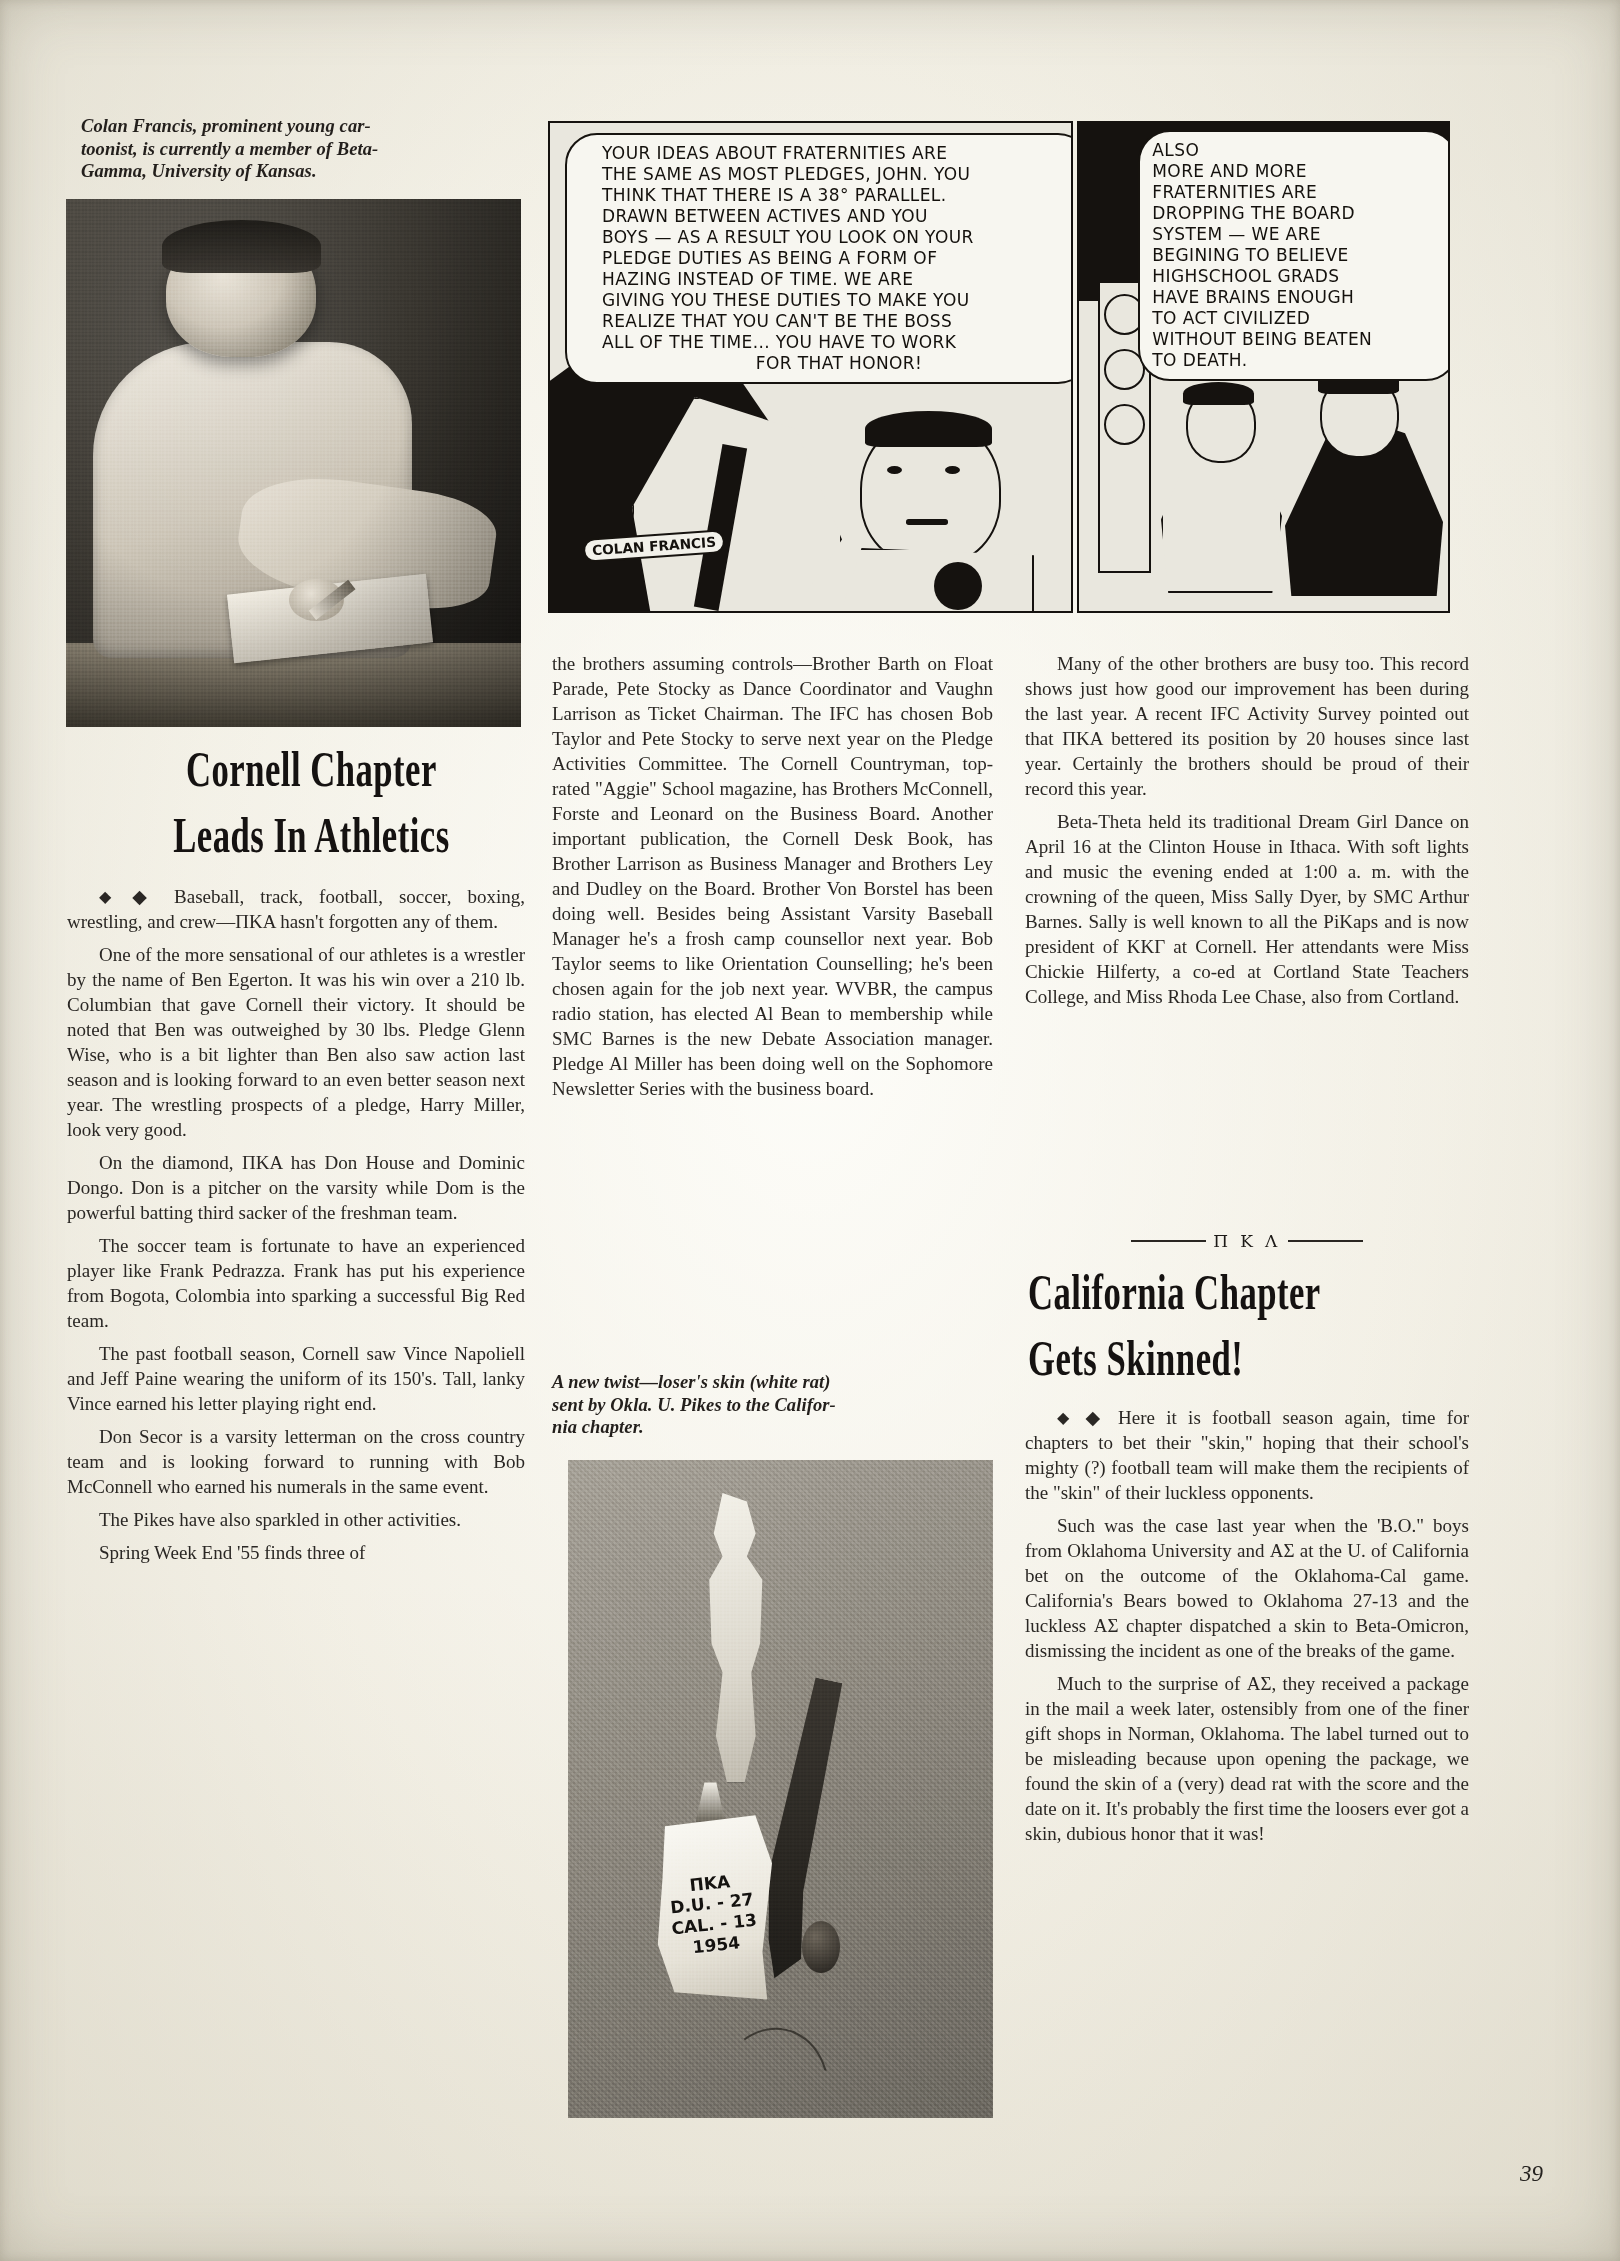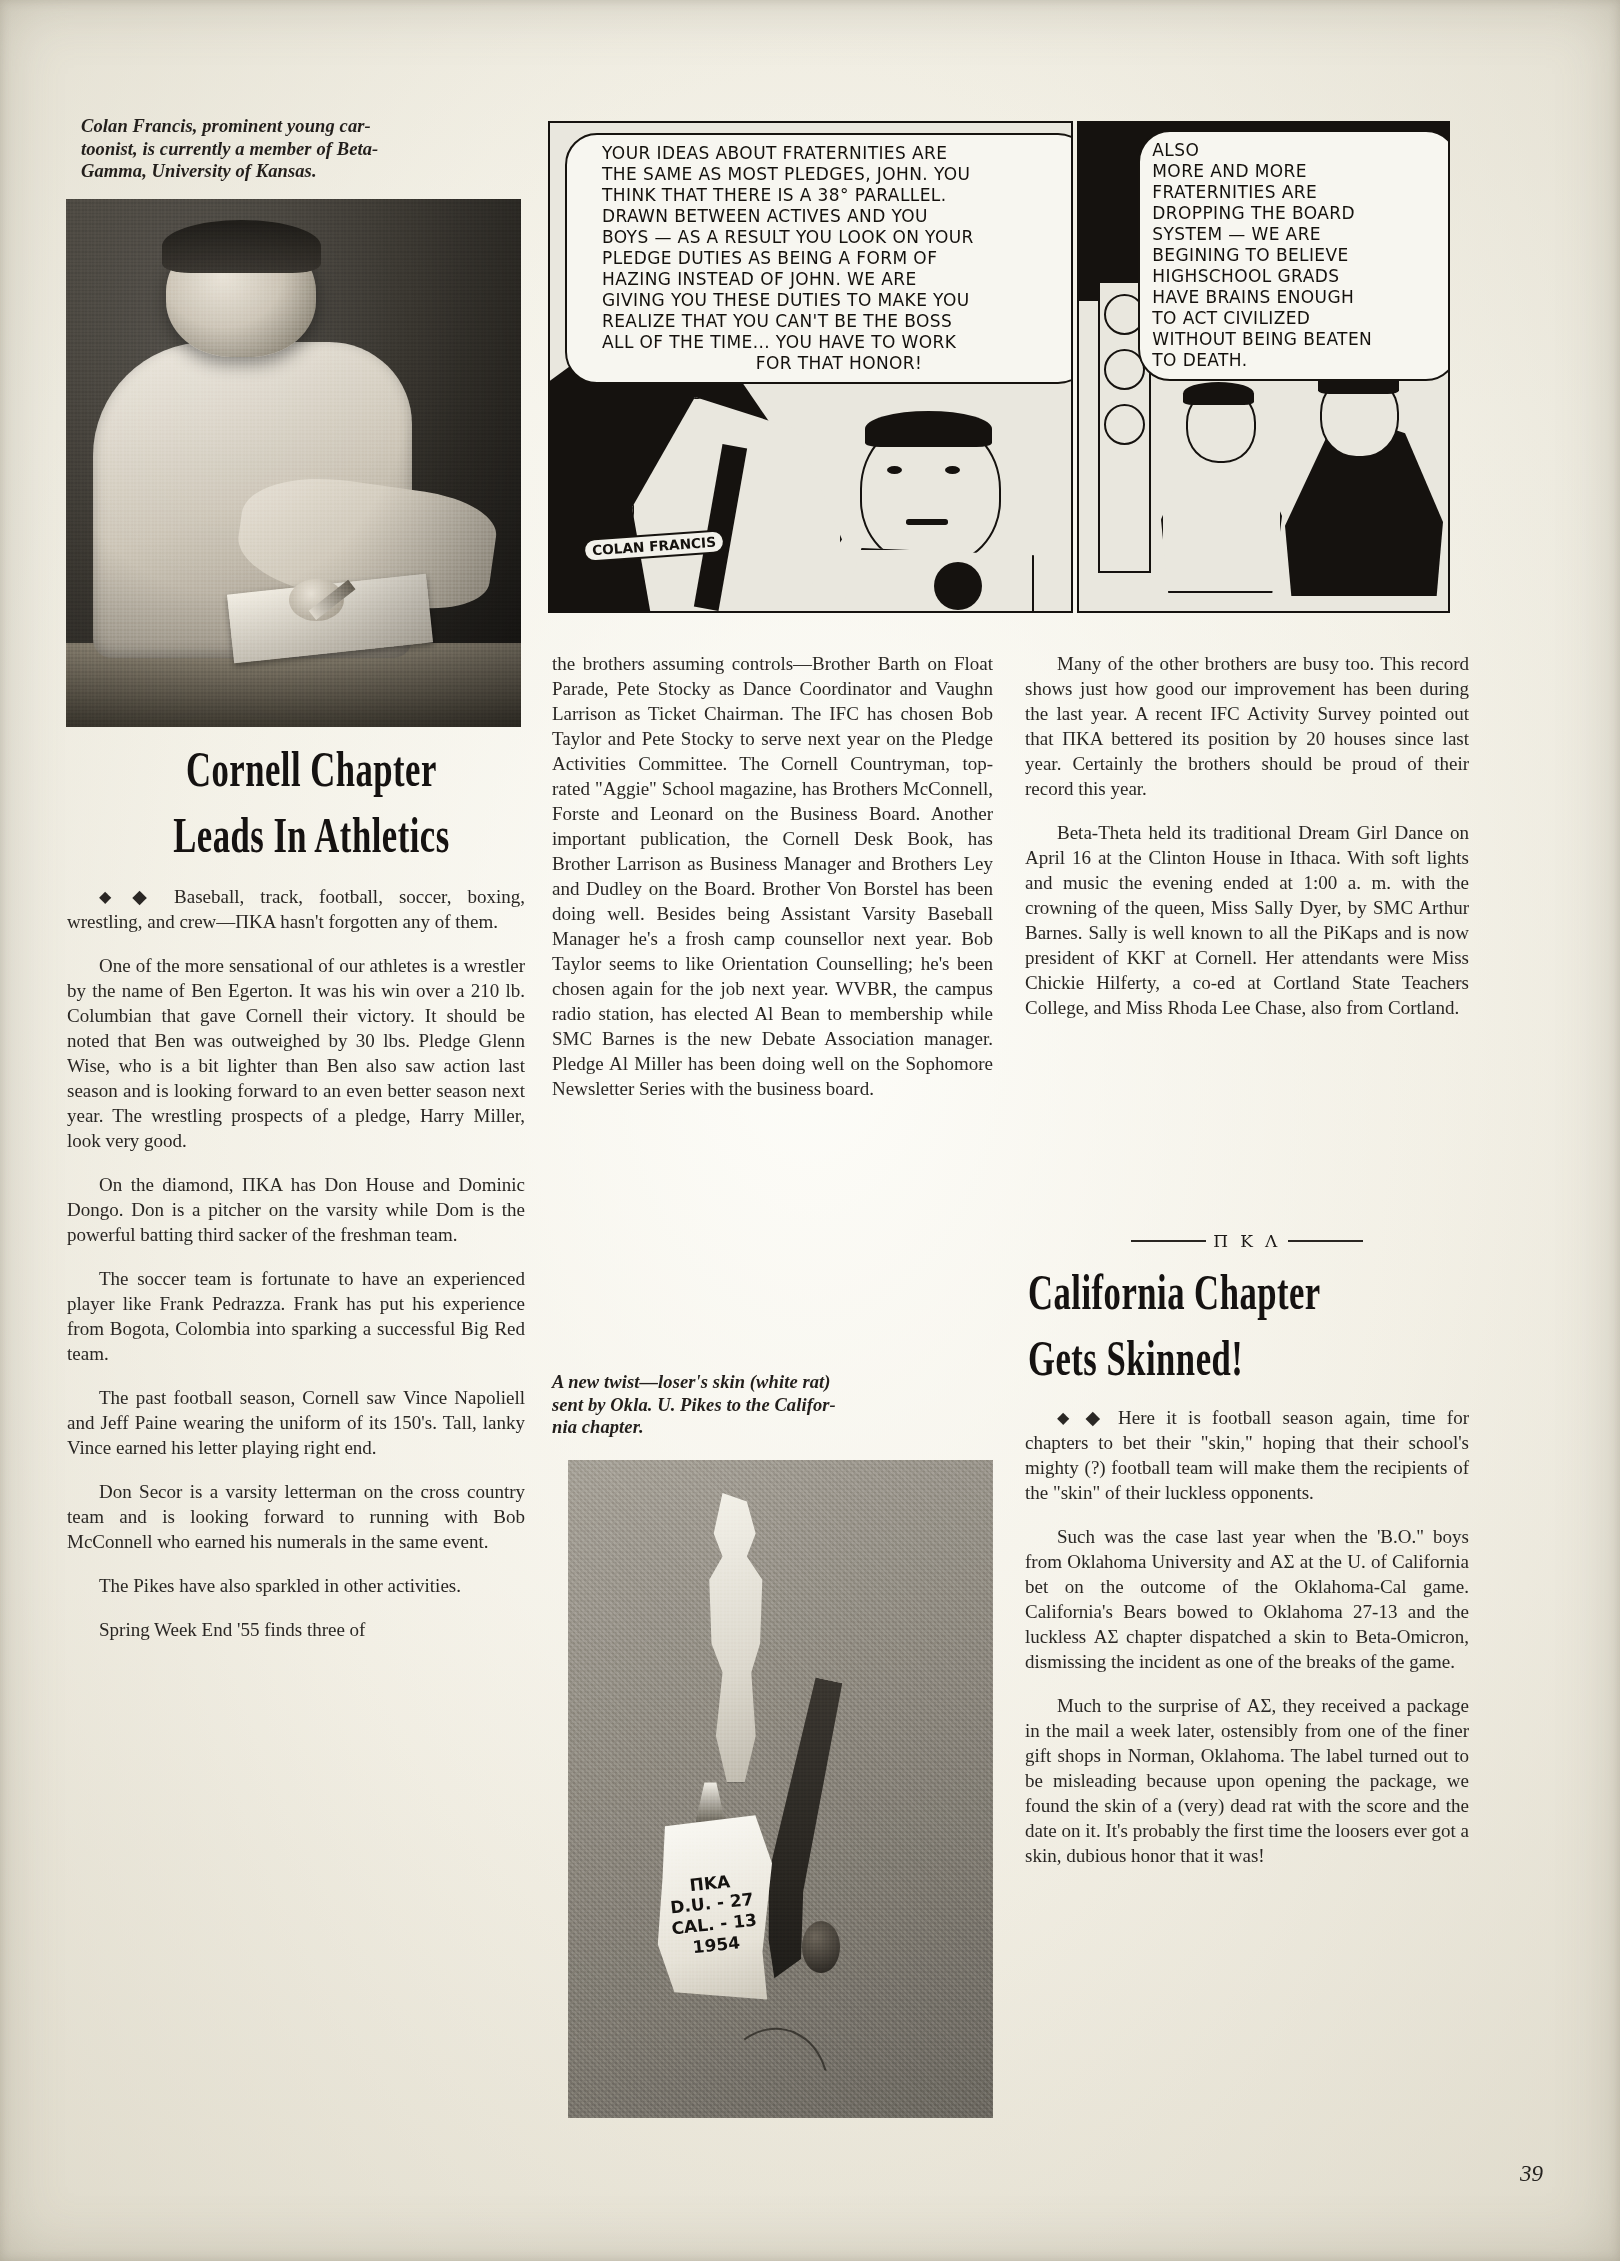--- a/index.html
+++ b/index.html
@@ -25,21 +25,21 @@
   .content{position:absolute;left:0;top:0;width:100%;height:100%;}
 
   
   .body-col{
     font-size:19px;line-height:25px;
     text-align:justify;
     color:#2a2724;
     -webkit-font-smoothing:antialiased;
   }
   .body-col p{margin:0 0 0 0;text-indent:32px;}
-  .body-col p + p{margin-top:19px;}
+  .body-col p + p{margin-top:8px;}
   .dia{font-size:16px;vertical-align:0.7px;letter-spacing:9.6px;}
 
   
   .caption{
     font-weight:bold;font-style:italic;
     font-size:18.5px;line-height:22.6px;color:#231f1c;
     letter-spacing:0.1px;
   }
 
   
@@ -249,21 +249,21 @@
       <div class="c-light" style="left:288px;top:425px;width:192px;height:69px;border:2.1px solid #15120f;clip-path:polygon(12% 0,100% 10%,100% 100%,0 100%);"></div>
       <div class="c-dark" style="left:384px;top:439px;width:48px;height:48px;border-radius:50%;"></div>
 
       <div class="bubble left" style="left:15px;top:9.6px;width:474px;">
         <div>YOUR IDEAS ABOUT FRATERNITIES ARE</div>
         <div>THE SAME AS MOST PLEDGES, JOHN. YOU</div>
         <div>THINK THAT THERE IS A  38° PARALLEL.</div>
         <div>DRAWN BETWEEN ACTIVES AND YOU</div>
         <div>BOYS — AS A RESULT YOU LOOK ON YOUR</div>
         <div>PLEDGE DUTIES AS BEING A FORM OF</div>
-        <div>HAZING INSTEAD OF JOHN. WE ARE</div>
+        <div>HAZING INSTEAD OF TIME. WE ARE</div>
         <div>GIVING YOU THESE DUTIES TO MAKE YOU</div>
         <div>REALIZE THAT YOU CAN'T BE THE BOSS</div>
         <div>ALL OF THE TIME... YOU HAVE TO WORK</div>
         <div style="text-align:center;">FOR THAT HONOR!</div>
       </div>
 
       <div class="sig" style="left:33px;top:411px;">COLAN FRANCIS</div>
     </div>
 
     <div class="comic" id="comic-panel-2" style="left:1077px;top:121px;width:369px;height:488px;">

